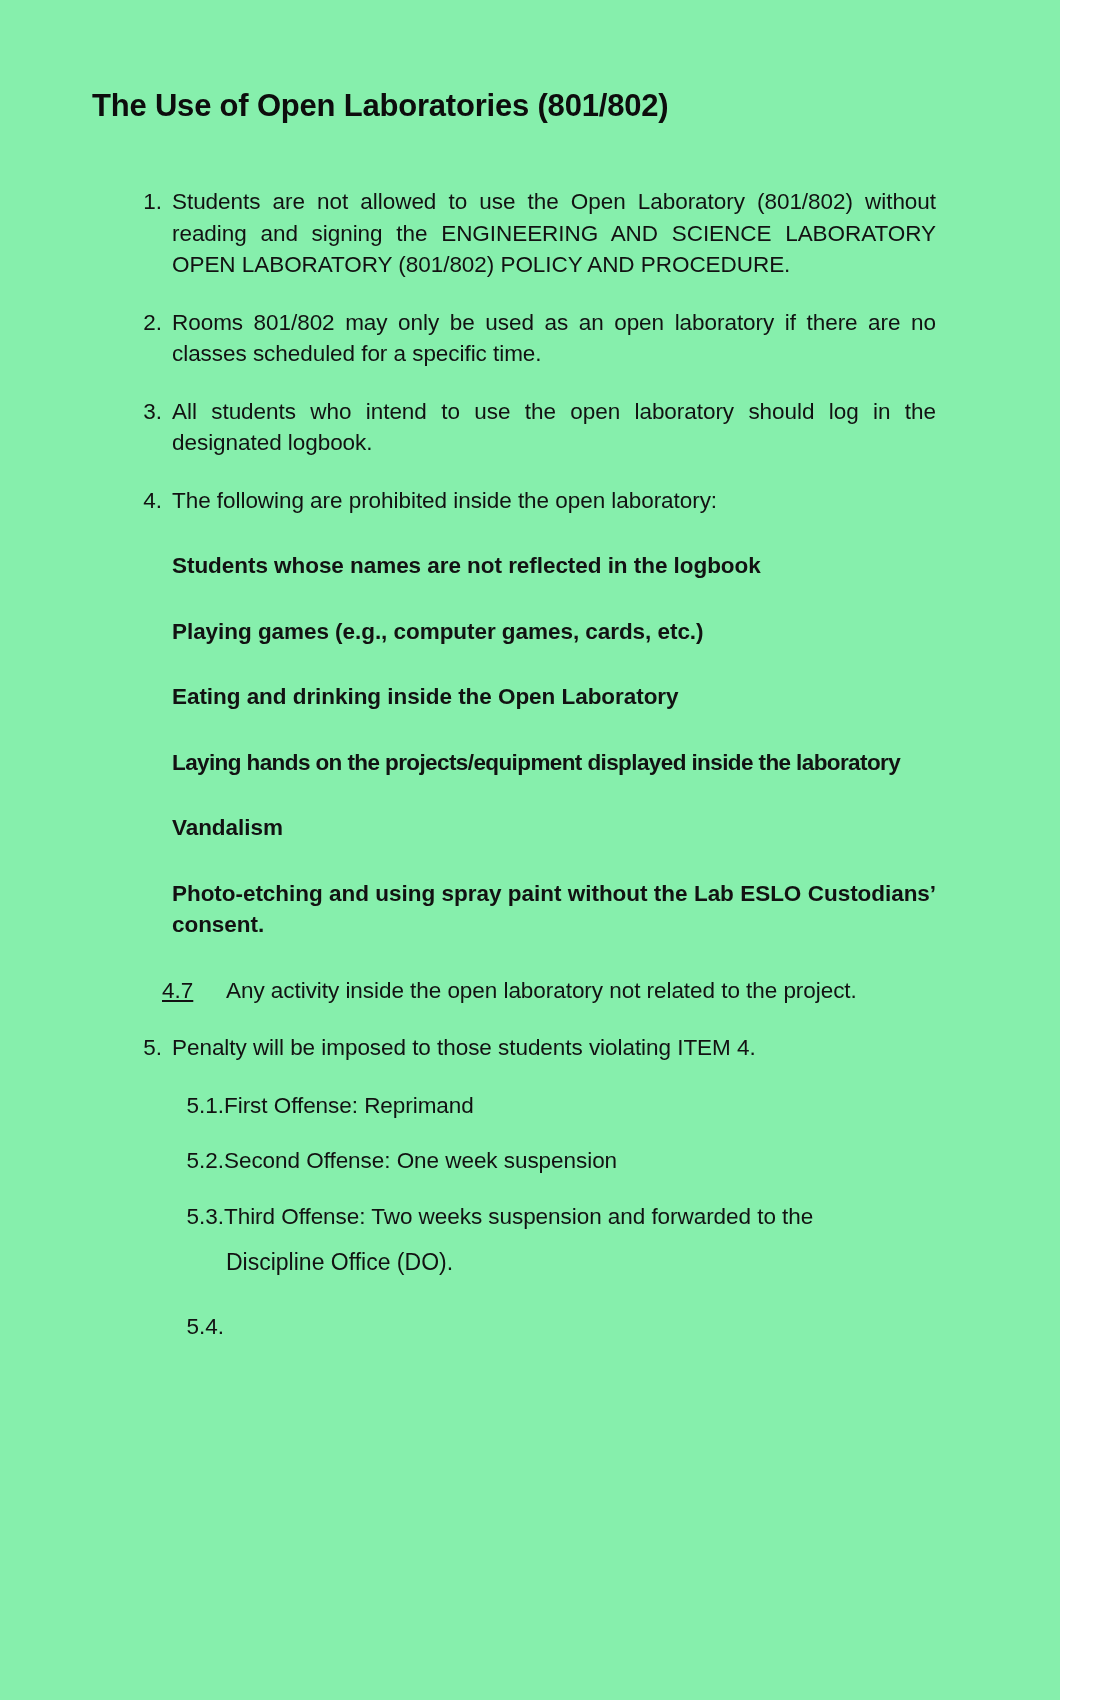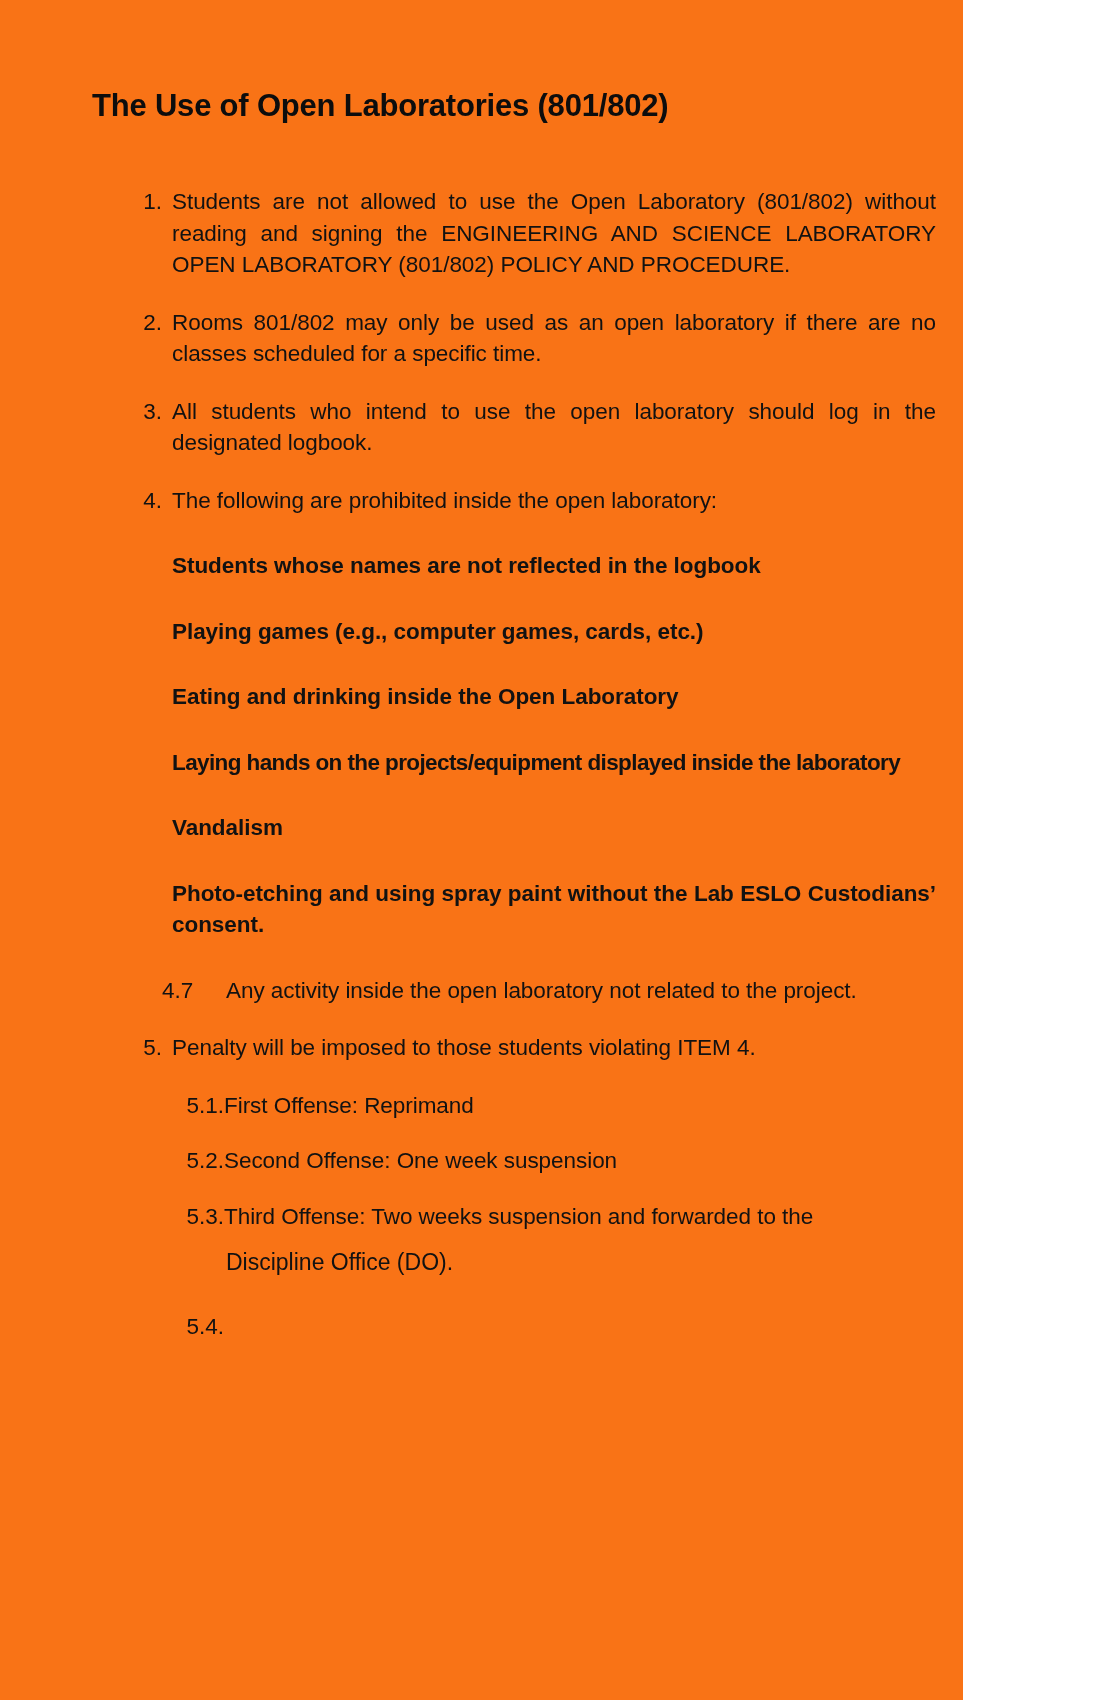--- a/index.html
+++ b/index.html
@@ -9,23 +9,23 @@
   }
   body {
     width: 1100px;
     height: 1700px;
     font-family: "Liberation Sans", sans-serif;
     color: #101010;
     -webkit-font-smoothing: antialiased;
   }
   .page {
     position: relative;
-    width: 963px;
+    width: 1060px;
     height: 1700px;
-    background: #f97316;
+    background: #86efac;
     box-sizing: border-box;
     overflow: hidden;
   }
   .doc-title {
     position: absolute;
     left: 92px;
     top: 88px;
     font-size: 31px;
     font-weight: bold;
     letter-spacing: -0.2px;
@@ -81,20 +81,21 @@
   .sub-row .txt { padding-left: 8px; }
 
   .numbered-sub {
     display: flex;
     margin-bottom: 20px;
     padding-left: 54px;
   }
   .numbered-sub .marker {
     width: 64px;
     text-align: left;
+    text-decoration: underline;
   }
 
   .penalty-sub {
     display: flex;
     margin-bottom: 24px;
     padding-left: 54px;
   }
   .penalty-sub .marker {
     width: 62px;
     text-align: right;

